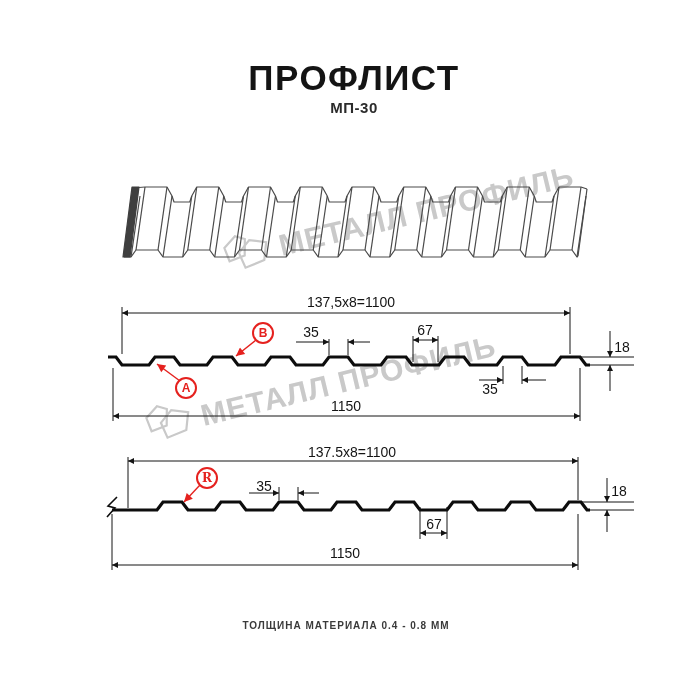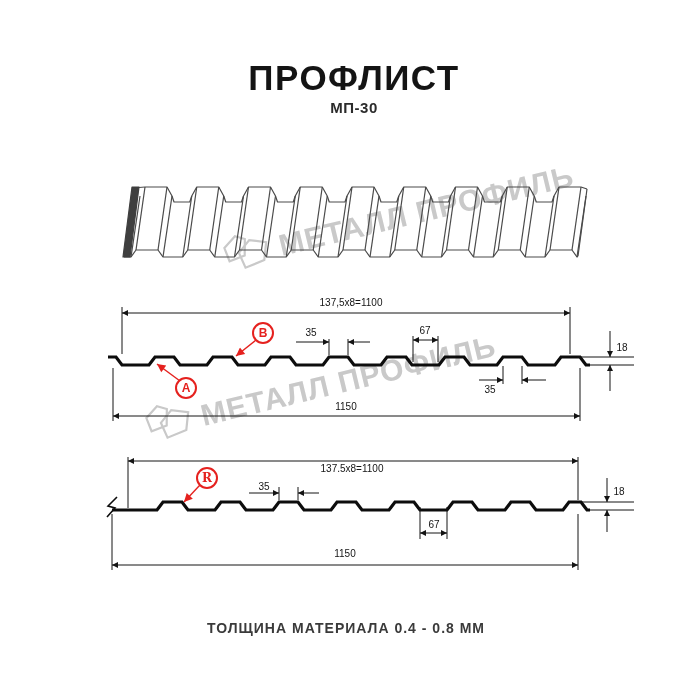--- a/index.html
+++ b/index.html
@@ -3,27 +3,27 @@
 <meta charset="utf-8">
 <style>
   html,body{margin:0;padding:0;background:#fff;}
   .canvas{position:relative;width:700px;height:700px;background:#fff;overflow:hidden;
           font-family:"Liberation Sans","DejaVu Sans",sans-serif;padding-left:8px;}
   .page-title{position:absolute;left:0;right:0;top:58px;text-align:center;
               font-size:35px;font-weight:800;letter-spacing:1.5px;color:#141414;z-index:3;}
   .page-subtitle{position:absolute;left:0;right:0;top:99px;text-align:center;
               font-size:15px;font-weight:700;letter-spacing:.5px;color:#2b2b2b;z-index:3;}
   .footer-note{position:absolute;left:0;right:16px;top:620px;text-align:center;
-              font-size:14px;font-weight:600;letter-spacing:1px;color:#3a3a3a;z-index:3;}
+              font-size:10px;font-weight:600;letter-spacing:1px;color:#3a3a3a;z-index:3;}
   .wm{position:absolute;display:flex;align-items:flex-end;gap:7px;color:#c9c9c9;
       font-weight:700;font-size:30px;letter-spacing:1px;white-space:nowrap;
       transform:rotate(-13.5deg);transform-origin:left bottom;z-index:1;}
   .wm svg{flex:0 0 auto;}
   svg.layer{position:absolute;left:0;top:0;z-index:2;pointer-events:none;}
-  .dim{position:absolute;transform:translate(-50%,-50%);font-size:10px;color:#141414;
+  .dim{position:absolute;transform:translate(-50%,-50%);font-size:14px;color:#141414;
        white-space:nowrap;z-index:3;}
   .circ{position:absolute;width:18px;height:18px;border:2px solid #e5211e;border-radius:50%;
         color:#e5211e;display:flex;align-items:center;justify-content:center;
         font-size:12px;font-weight:700;z-index:3;transform:translate(-50%,-50%);}
   .circ.serif{font-family:"DejaVu Serif",serif;font-size:12px;}
 </style>
 </head>
 <body>
 
 <div class="canvas">
@@ -179,21 +179,21 @@
     </g>
   </svg>
 
   <div class="dim" style="left:351px;top:302px;">137,5x8=1100</div>
   <div class="dim" style="left:311px;top:332px;">35</div>
   <div class="dim" style="left:425px;top:330px;">67</div>
   <div class="dim" style="left:622px;top:347px;">18</div>
   <div class="dim" style="left:490px;top:389px;">35</div>
   <div class="dim" style="left:346px;top:406px;">1150</div>
 
-  <div class="dim" style="left:352px;top:452px;margin-top:16px;">137.5x8=1100</div>
+  <div class="dim" style="left:352px;top:452px;">137.5x8=1100</div>
   <div class="dim" style="left:264px;top:486px;">35</div>
   <div class="dim" style="left:434px;top:524px;">67</div>
   <div class="dim" style="left:619px;top:491px;">18</div>
   <div class="dim" style="left:345px;top:553px;">1150</div>
 
   <div class="circ" style="left:186px;top:388px;">A</div>
   <div class="circ" style="left:263px;top:333px;">B</div>
   <div class="circ serif" style="left:207px;top:478px;">R</div>
 
   <div class="footer-note">ТОЛЩИНА МАТЕРИАЛА 0.4 - 0.8 ММ</div>

